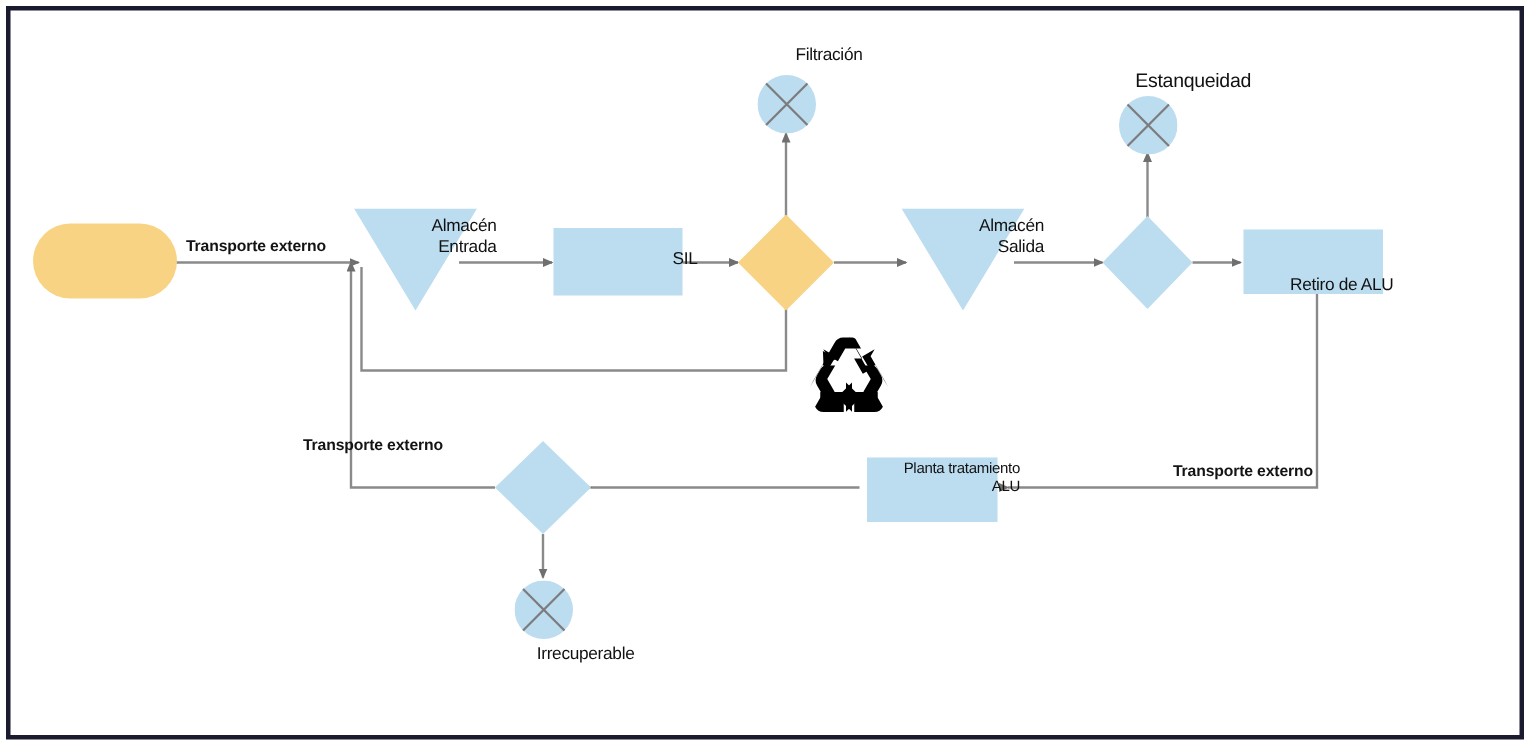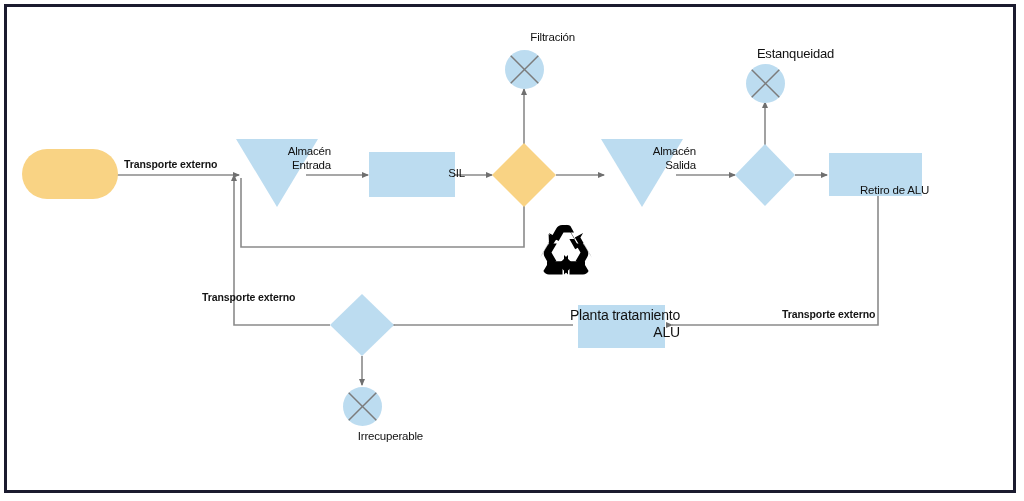--- a/index.html
+++ b/index.html
@@ -140,21 +140,21 @@
   <div class="node-label" style="left:709px;top:46px;width:125px;font-size:13px;">
     <span>Estanqueidad</span>
   </div>
 
   <div class="node rect" style="left:829px;top:153px;width:93px;height:43px;"></div>
   <div class="node-label" style="left:822px;top:168px;width:107px;font-size:11.5px;margin-top:16px;">
     <span>Retiro de ALU</span>
   </div>
 
   <div class="node rect" style="left:578px;top:305px;width:87px;height:43px;"></div>
-  <div class="node-label" style="left:565px;top:307px;width:115px;font-size:14px;">
+  <div class="node-label" style="left:565px;top:307px;width:115px;font-size:10px;">
     <span>Planta tratamiento</span><br>
     <span>ALU</span>
   </div>
 
   <svg class="node" style="left:330px;top:294px;width:64px;height:62px;" viewBox="0 0 64 62">
     <polygon points="32,0 64,31 32,62 0,31" fill="#BCDCF0"></polygon>
   </svg>
 
   <svg class="node" style="left:343px;top:387px;width:39px;height:39px;" viewBox="0 0 39 39">
     <circle cx="19.5" cy="19.5" r="19.5" fill="#BCDCF0"></circle>

